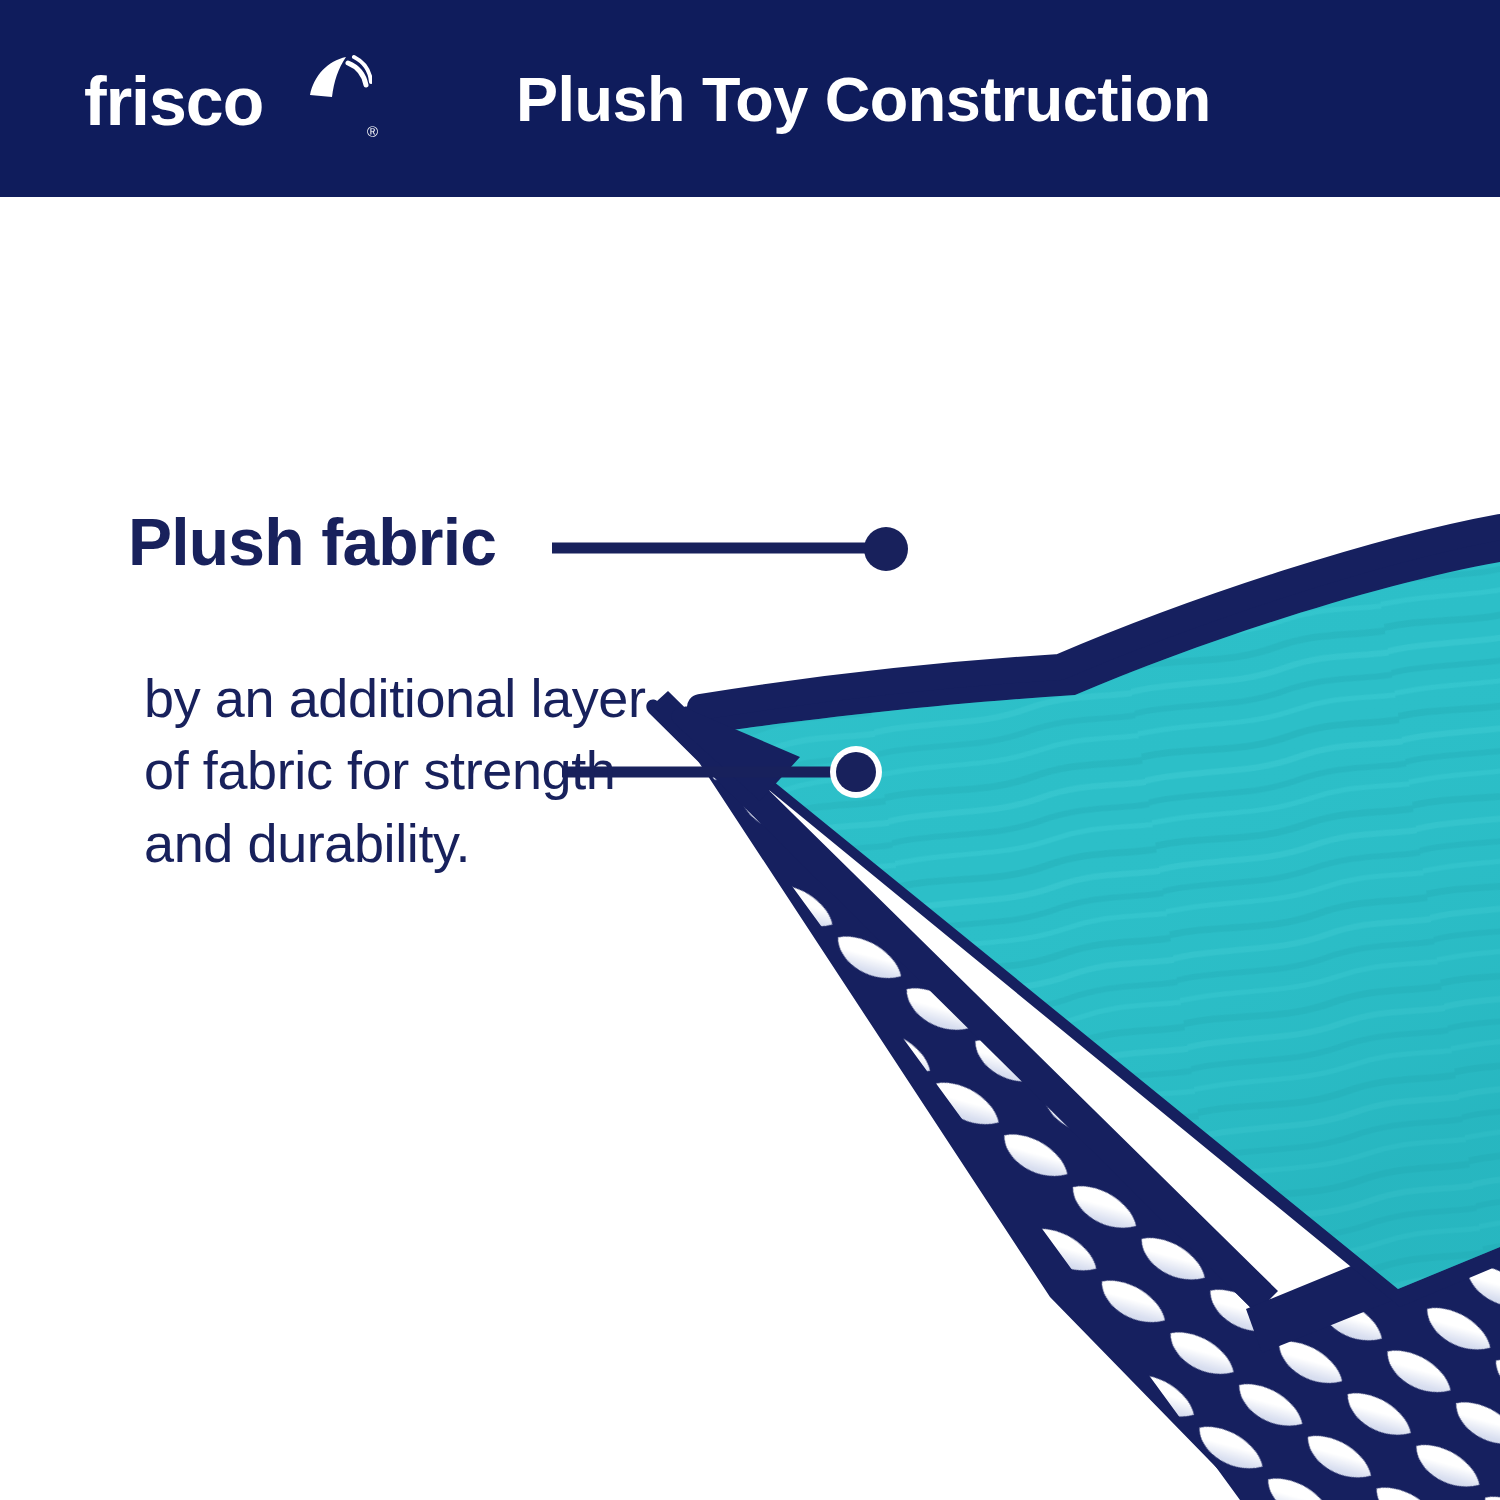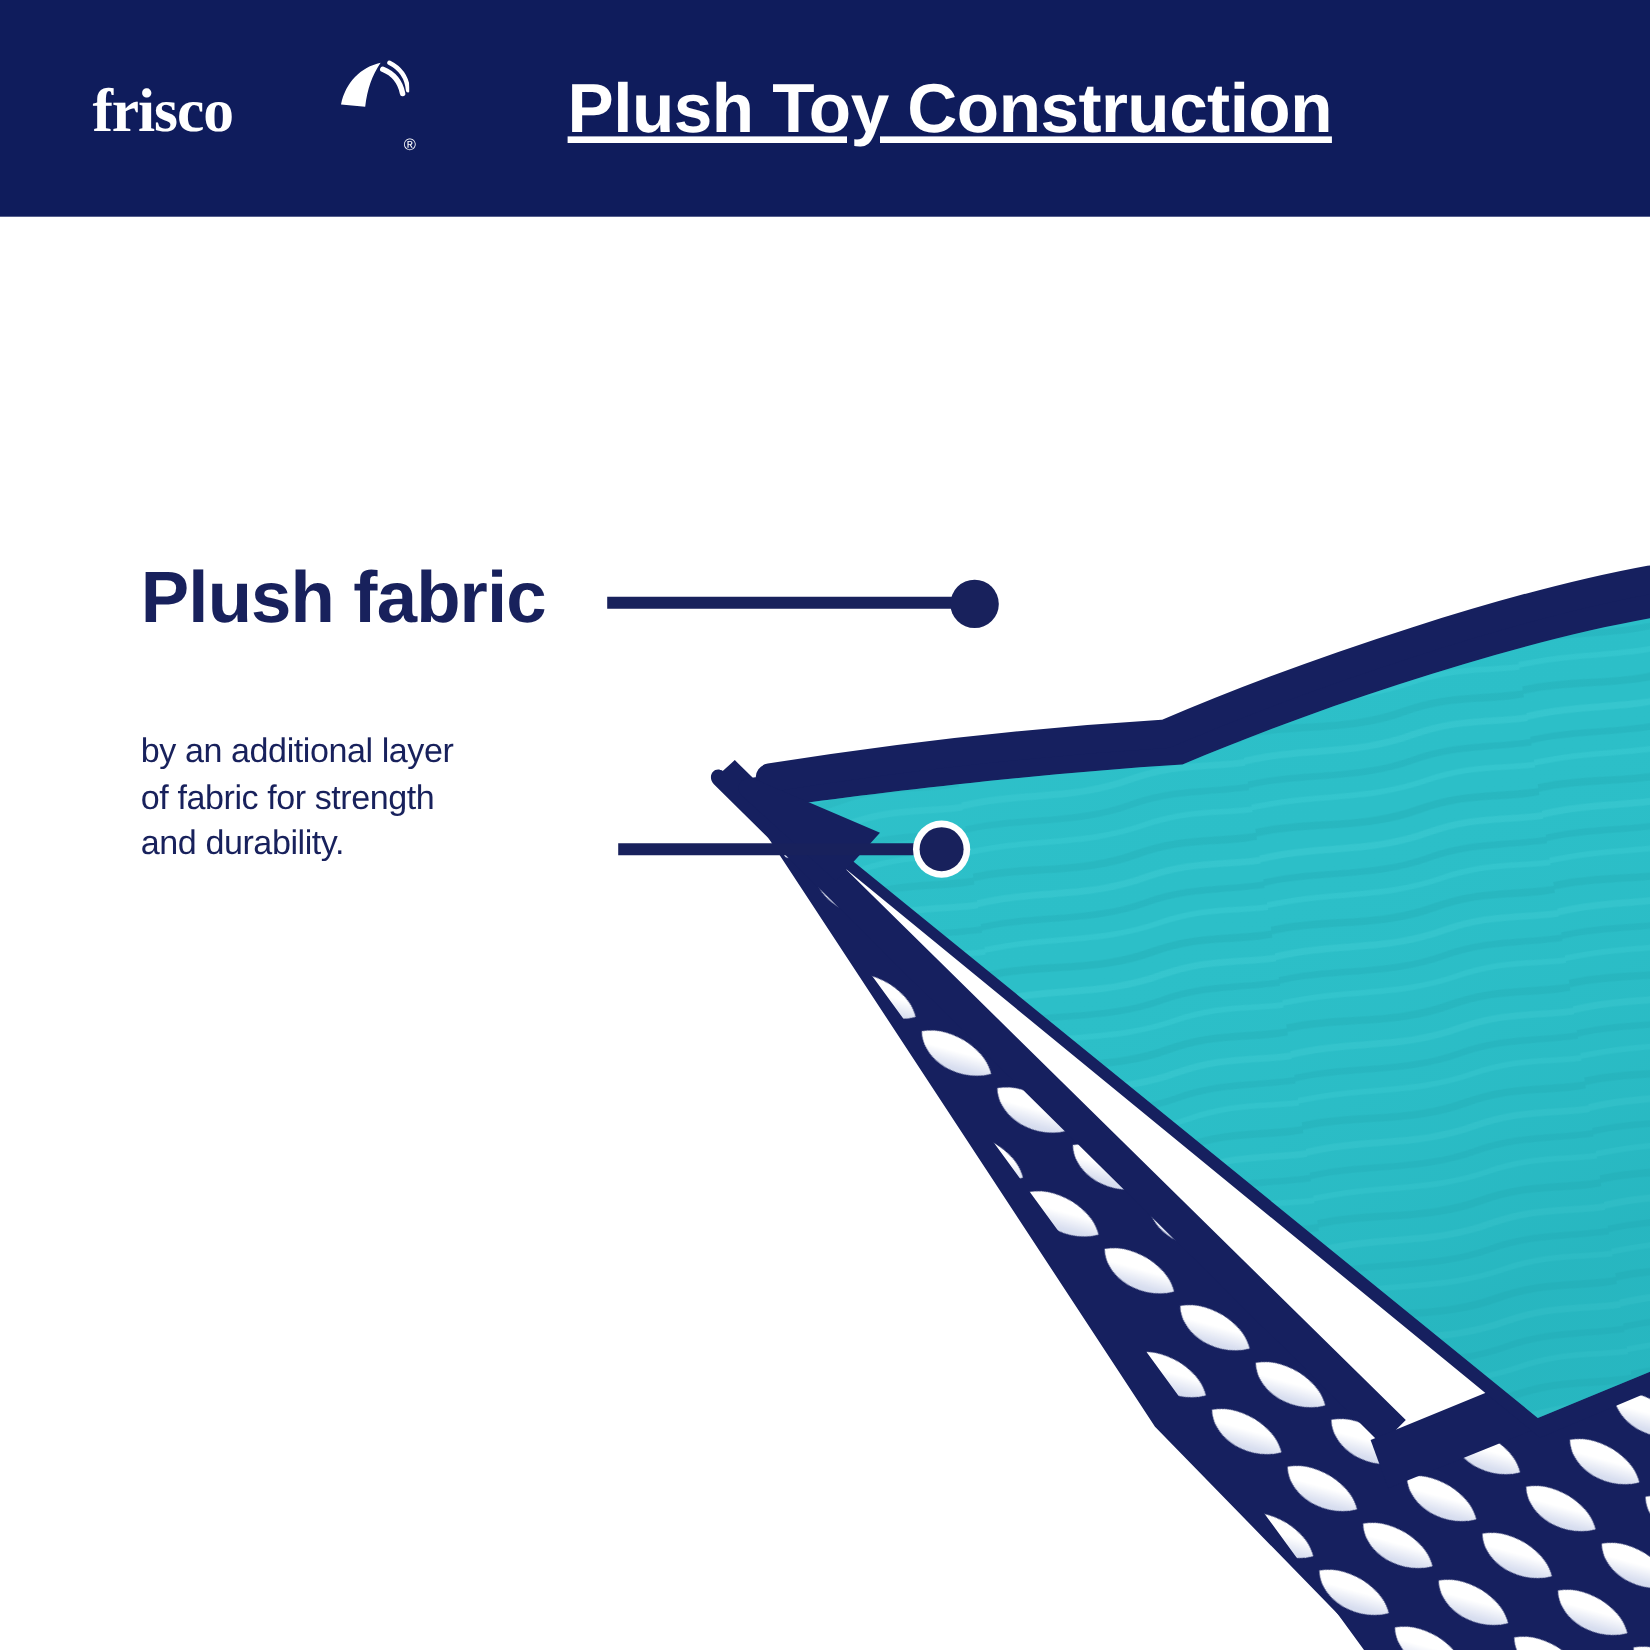--- a/index.html
+++ b/index.html
@@ -38,22 +38,22 @@
   }
   #brand-logo {
     position: relative;
     width: 300px;
     height: 100px;
     flex: none;
     display: flex;
     align-items: center;
   }
   #brand-wordmark {
-    font-family: Liberation Serif, serif;
-    font-size: 56px;
+    font-family: Liberation Sans, sans-serif;
+    font-size: 68px;
     font-weight: 700;
     color: #ffffff;
     letter-spacing: -1px;
     line-height: 1;
     position: relative;
     top: 2px;
   }
   #brand-swoosh {
     position: absolute;
     right: 12px;
@@ -72,21 +72,20 @@
     line-height: 1;
   }
   #header-title {
     color: #ffffff;
     font-family: "Liberation Sans", sans-serif;
     font-weight: 700;
     font-size: 63px;
     letter-spacing: -0.5px;
     margin-left: 132px;
     white-space: nowrap;
-    text-decoration: underline;
   }
 
   
   #illustration {
     position: absolute;
     left: 0;
     top: 197px;
     width: 1500px;
     height: 1303px;
   }
@@ -115,26 +114,26 @@
     font-size: 66px;
     line-height: 1.14;
     color: #18215c;
     letter-spacing: -0.8px;
     white-space: pre-line;
     margin: 0;
   }
   .callout-body {
     font-family: "Liberation Sans", sans-serif;
     font-weight: 400;
-    font-size: 31px;
+    font-size: 54px;
     line-height: 1.34;
     color: #18215c;
     letter-spacing: -0.4px;
     white-space: pre-line;
-    margin: 0;
+    margin: 16px;
     margin-top: 12px;
   }
   #callout-plush-fabric {
     left: 128px;
     top: 505px;
     width: 430px;
   }
   #callout-plush-exterior {
     left: 128px;
     top: 650px;

